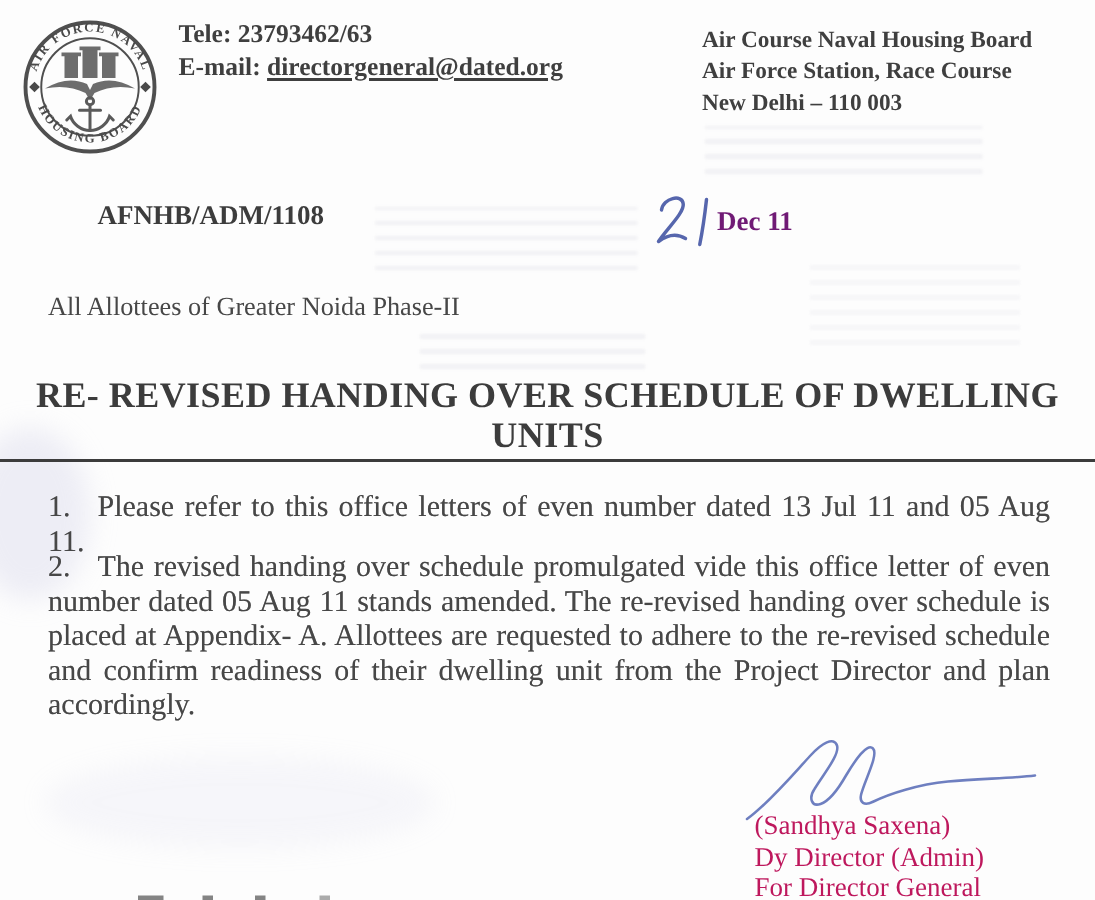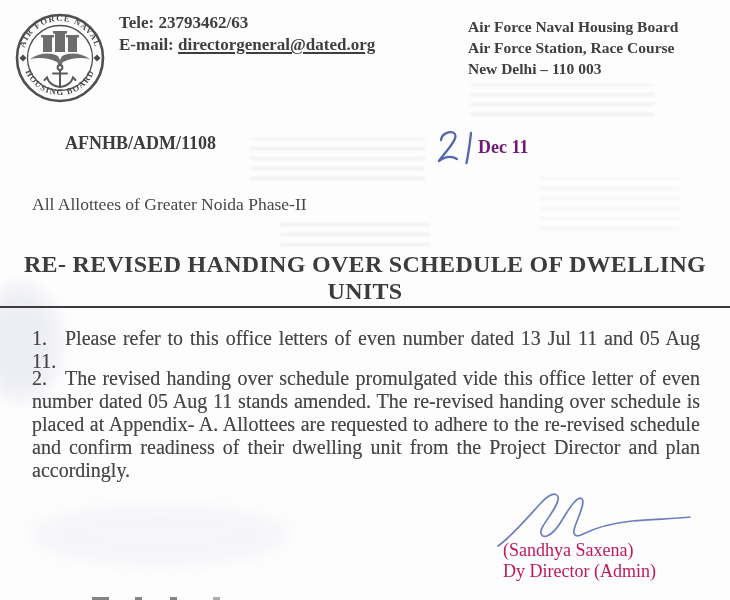--- a/index.html
+++ b/index.html
@@ -84,21 +84,21 @@
       <path d="M48,81 C54,81 59.5,76.5 61,71.5 L63.5,74"></path>
     </g>
   </svg>
 
   <div class="contact">
     <div>Tele: 23793462/63</div>
     <div><span>E-mail: </span><span class="email-link">directorgeneral@dated.org</span></div>
   </div>
 
   <div class="address">
-    <div>Air Force Naval Housing Board</div>
+    <div>Air Course Naval Housing Board</div>
     <div>Air Force Station, Race Course</div>
     <div>New Delhi – 110 003</div>
   </div>
 
   <div class="refno">AFNHB/ADM/1108</div>
   <svg class="hand-date" viewBox="0 0 52 46">
     <g stroke="#5666ad" stroke-width="2.3" fill="none" stroke-linecap="round" stroke-linejoin="round">
       <path d="M9,14 C10,6 23,3 23.5,10 C24,16 13,26 7,35 C15,29 21,30.5 25,33"></path>
       <path d="M39,7 C38,16 36.5,27 34.5,37"></path>
     </g>
@@ -117,20 +117,21 @@
   <div class="para p2">
     <span class="pnum">2.</span><span>The revised handing over schedule promulgated vide this office letter of even number dated 05 Aug 11 stands amended.  The re-revised handing over schedule is placed at Appendix- A.  Allottees are requested to adhere to the re-revised schedule and confirm readiness of their dwelling unit from the Project Director and plan accordingly.</span>
   </div>
 
   <svg class="signature" viewBox="0 0 250 62">
     <path d="M46,58 C60,48 76,29 88,16 C96,7 104,3 106,9 C108,15 97,28 91,38 C87,44 89,50 95,48 C101,46 108,36 112,29 C118,19 126,7 130,11 C134,15 124,33 122,42 C121,47 124,49.5 130,46.5 C141,41 160,35 180,33 C200,31 222,31 238,29" fill="none" stroke="#6e7fc0" stroke-width="1.7" stroke-linecap="round" stroke-linejoin="round"></path>
   </svg>
   <div class="sign-block">
     <div>(Sandhya Saxena)</div>
     <div>Dy Director (Admin)</div>
+    <div>For Director General</div>
   </div>
 
   <div>
     <div class="cut-mark" style="left:92px;top:597px;width:17px;"></div>
     <div class="cut-mark" style="left:135px;top:597px;width:7px;"></div>
     <div class="cut-mark" style="left:170px;top:597px;width:7px;"></div>
     <div class="cut-mark" style="left:213px;top:597px;width:7px;opacity:.5;"></div>
   </div>
 
 </div>

